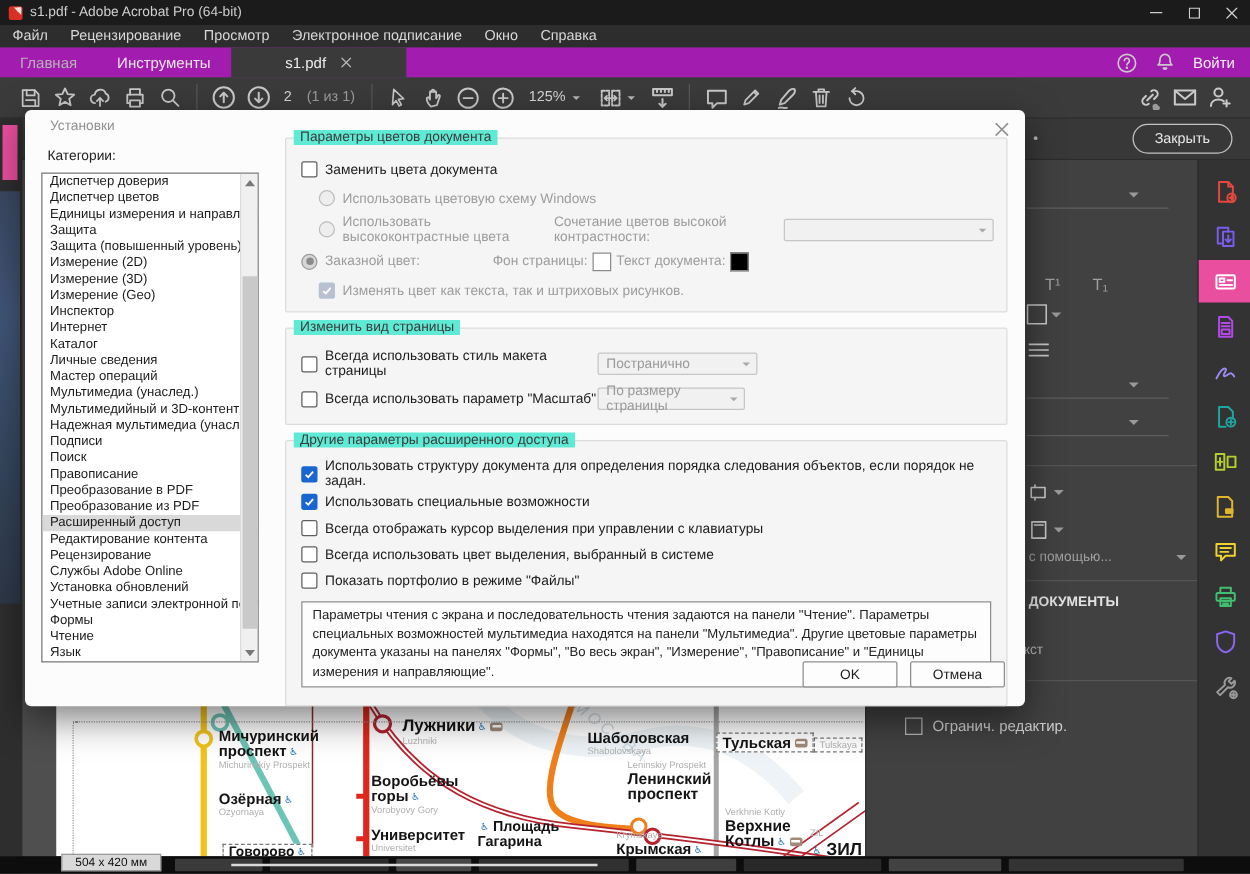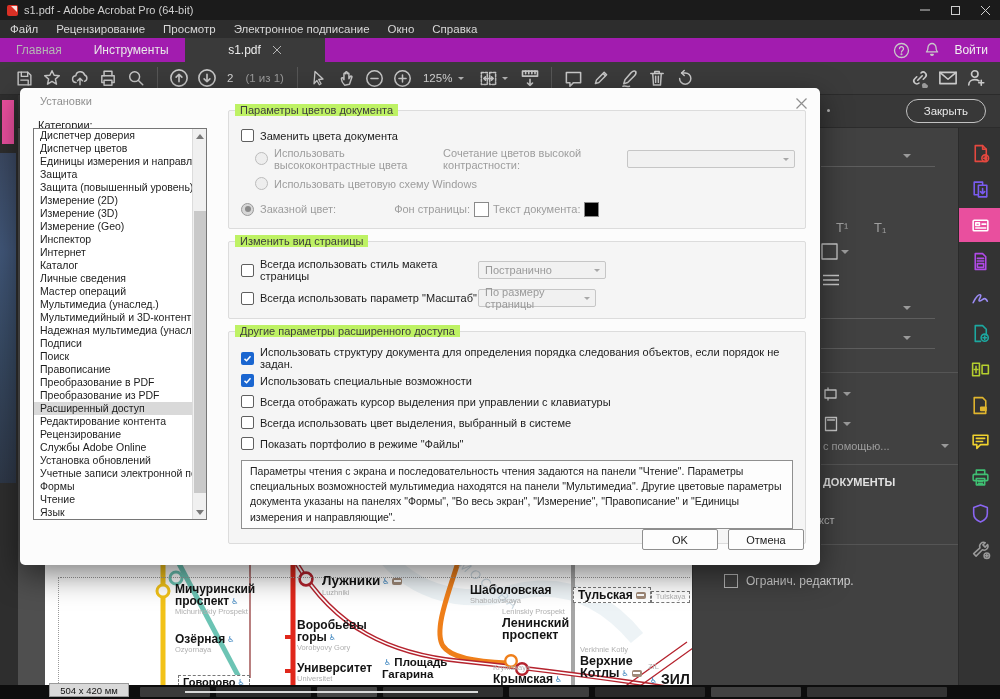--- a/index.html
+++ b/index.html
@@ -95,35 +95,35 @@
   .sicon svg { stroke:currentColor; fill:none; stroke-width:1.5; stroke-linecap:round; stroke-linejoin:round; }
   .sicon.sel { background:#e94f9e; }
 
   
   .dialog { position:absolute; left:20px; top:88px; width:800px; height:477px; background:#fcfcfc;
     border-radius:5px; box-shadow:0 10px 30px rgba(0,0,0,.5); font-size:11px; color:#1c1c1c; }
   .dlg-title { position:absolute; left:20px; top:7px; font-size:11px; color:#8f8f8f; }
   .dlg-close { position:absolute; right:12px; top:8px; width:14px; height:14px; display:flex;
     align-items:center; justify-content:center; }
   .cat-label { position:absolute; left:18px; top:31px; color:#222; }
-  .catlist { position:absolute; left:13px; top:40px; width:174px; height:392px; background:#fff;
+  .catlist { position:absolute; left:13px; top:50px; width:174px; height:392px; background:#fff;
     border:1px solid #767676; overflow:hidden; }
   .catitem { height:13px; line-height:13px; padding-left:6px; font-size:10.5px; color:#1c1c1c;
     white-space:nowrap; overflow:hidden; }
   .catitem.sel { background:#d9d9d9; }
   .sb { position:absolute; right:0; top:0; bottom:0; width:14px; background:#f0f0f0; border-left:1px solid #dcdcdc; }
   .sb-arrow { position:absolute; left:0; width:14px; height:13px; display:flex; align-items:center; justify-content:center; }
   .tri-up { width:0; height:0; border:4px solid transparent; border-bottom:5px solid #787878; margin-top:-3px; }
   .tri-dn { width:0; height:0; border:4px solid transparent; border-top:5px solid #787878; margin-bottom:-3px; }
   .sb-thumb { position:absolute; left:1px; width:12px; background:#c9c9c9; }
 
   .sections { position:absolute; left:208px; top:22px; width:578px; }
   .sec { position:relative; border:1px solid #dcdcdc; background:#f5f5f5; border-radius:2px;
     padding:14px 10px 6px 10px; margin-bottom:12px; }
-  .sec-legend { position:absolute; top:-7px; left:6px; background:#bef264; padding:0 5px; color:#3c3c3c; font-size:11px; }
+  .sec-legend { position:absolute; top:-7px; left:6px; background:#5eead4; padding:0 5px; color:#3c3c3c; font-size:11px; }
   .prow { display:flex; align-items:center; min-height:21px; }
   .ckb { width:13px; height:13px; border:1px solid #5f5f5f; background:#fff; border-radius:2px;
     margin-right:6px; flex:none; display:flex; align-items:center; justify-content:center; }
   .ckb.dis { border-color:#bcbcbc; }
   .ckb.on { border:none; background:#1a66d0; }
   .ckb.on.dis { background:#b6c2d2; }
   .rdo { width:13px; height:13px; border:1px solid #5f5f5f; border-radius:50%; margin-right:6px; flex:none;
     display:flex; align-items:center; justify-content:center; background:#fff; }
   .rdo.dis { border-color:#bcbcbc; background:#eee; }
   .rdo.on.dis { border-color:#9a9a9a; background:#d7d7d7; }
@@ -623,40 +623,48 @@
     </div>
     <div class="sections" id="sections">
         <div class="sec">
           <span class="sec-legend">Параметры цветов документа</span>
           <div class="prow" style="margin-left: 2px;">
             <span class="ckb"></span>
             <span class="plbl">Заменить цвета документа</span>
           </div>
           <div class="prow" style="margin-left: 16px; min-height: 25px;">
             <span class="rdo dis"></span>
+            <span class="plbl gray">Использовать цветовую схему Windows</span>
+          </div>
+          <div class="prow" style="margin-left: 16px; min-height: 25px;">
+            <span class="rdo dis"></span>
             <span class="plbl gray">Использовать высококонтрастные цвета</span>
             <span class="exlbl" style="margin-left: auto;">Сочетание цветов высокой контрастности:</span>
             <div class="dd" style="width: 168px; margin-left: 6px;">
               <span></span>
               <span class="dcar"></span>
             </div>
-          </div>
-          <div class="prow" style="margin-left: 16px; min-height: 25px;">
-            <span class="rdo dis"></span>
-            <span class="plbl gray">Использовать цветовую схему Windows</span>
           </div>
           <div class="prow" style="margin-left: 2px; min-height: 26px;">
             <span class="rdo on dis">
               <span class="dot"></span>
             </span>
             <span class="plbl gray">Заказной цвет:</span>
             <span class="exlbl" style="margin-left: 58px;">Фон страницы:</span>
             <span class="swatch" style="background: rgb(255, 255, 255);"></span>
             <span class="exlbl" style="">Текст документа:</span>
             <span class="swatch" style="background: rgb(0, 0, 0);"></span>
+          </div>
+          <div class="prow" style="margin-left: 16px;">
+            <span class="ckb on dis">
+              <svg viewBox="0 0 12 12" width="9" height="9">
+                <polyline points="2,6.5 4.8,9 10,3" fill="none" stroke="#fff" stroke-width="2"></polyline>
+              </svg>
+            </span>
+            <span class="plbl gray">Изменять цвет как текста, так и штриховых рисунков.</span>
           </div>
         </div>
         <div class="sec">
           <span class="sec-legend">Изменить вид страницы</span>
           <div class="prow" style="margin-left: 2px; min-height: 28px;">
             <span class="ckb"></span>
             <span class="plbl" style="width: 218px; flex: 0 0 auto;">Всегда использовать стиль макета страницы</span>
             <div class="dd" style="width: 128px;">
               <span>Постранично</span>
               <span class="dcar"></span>

